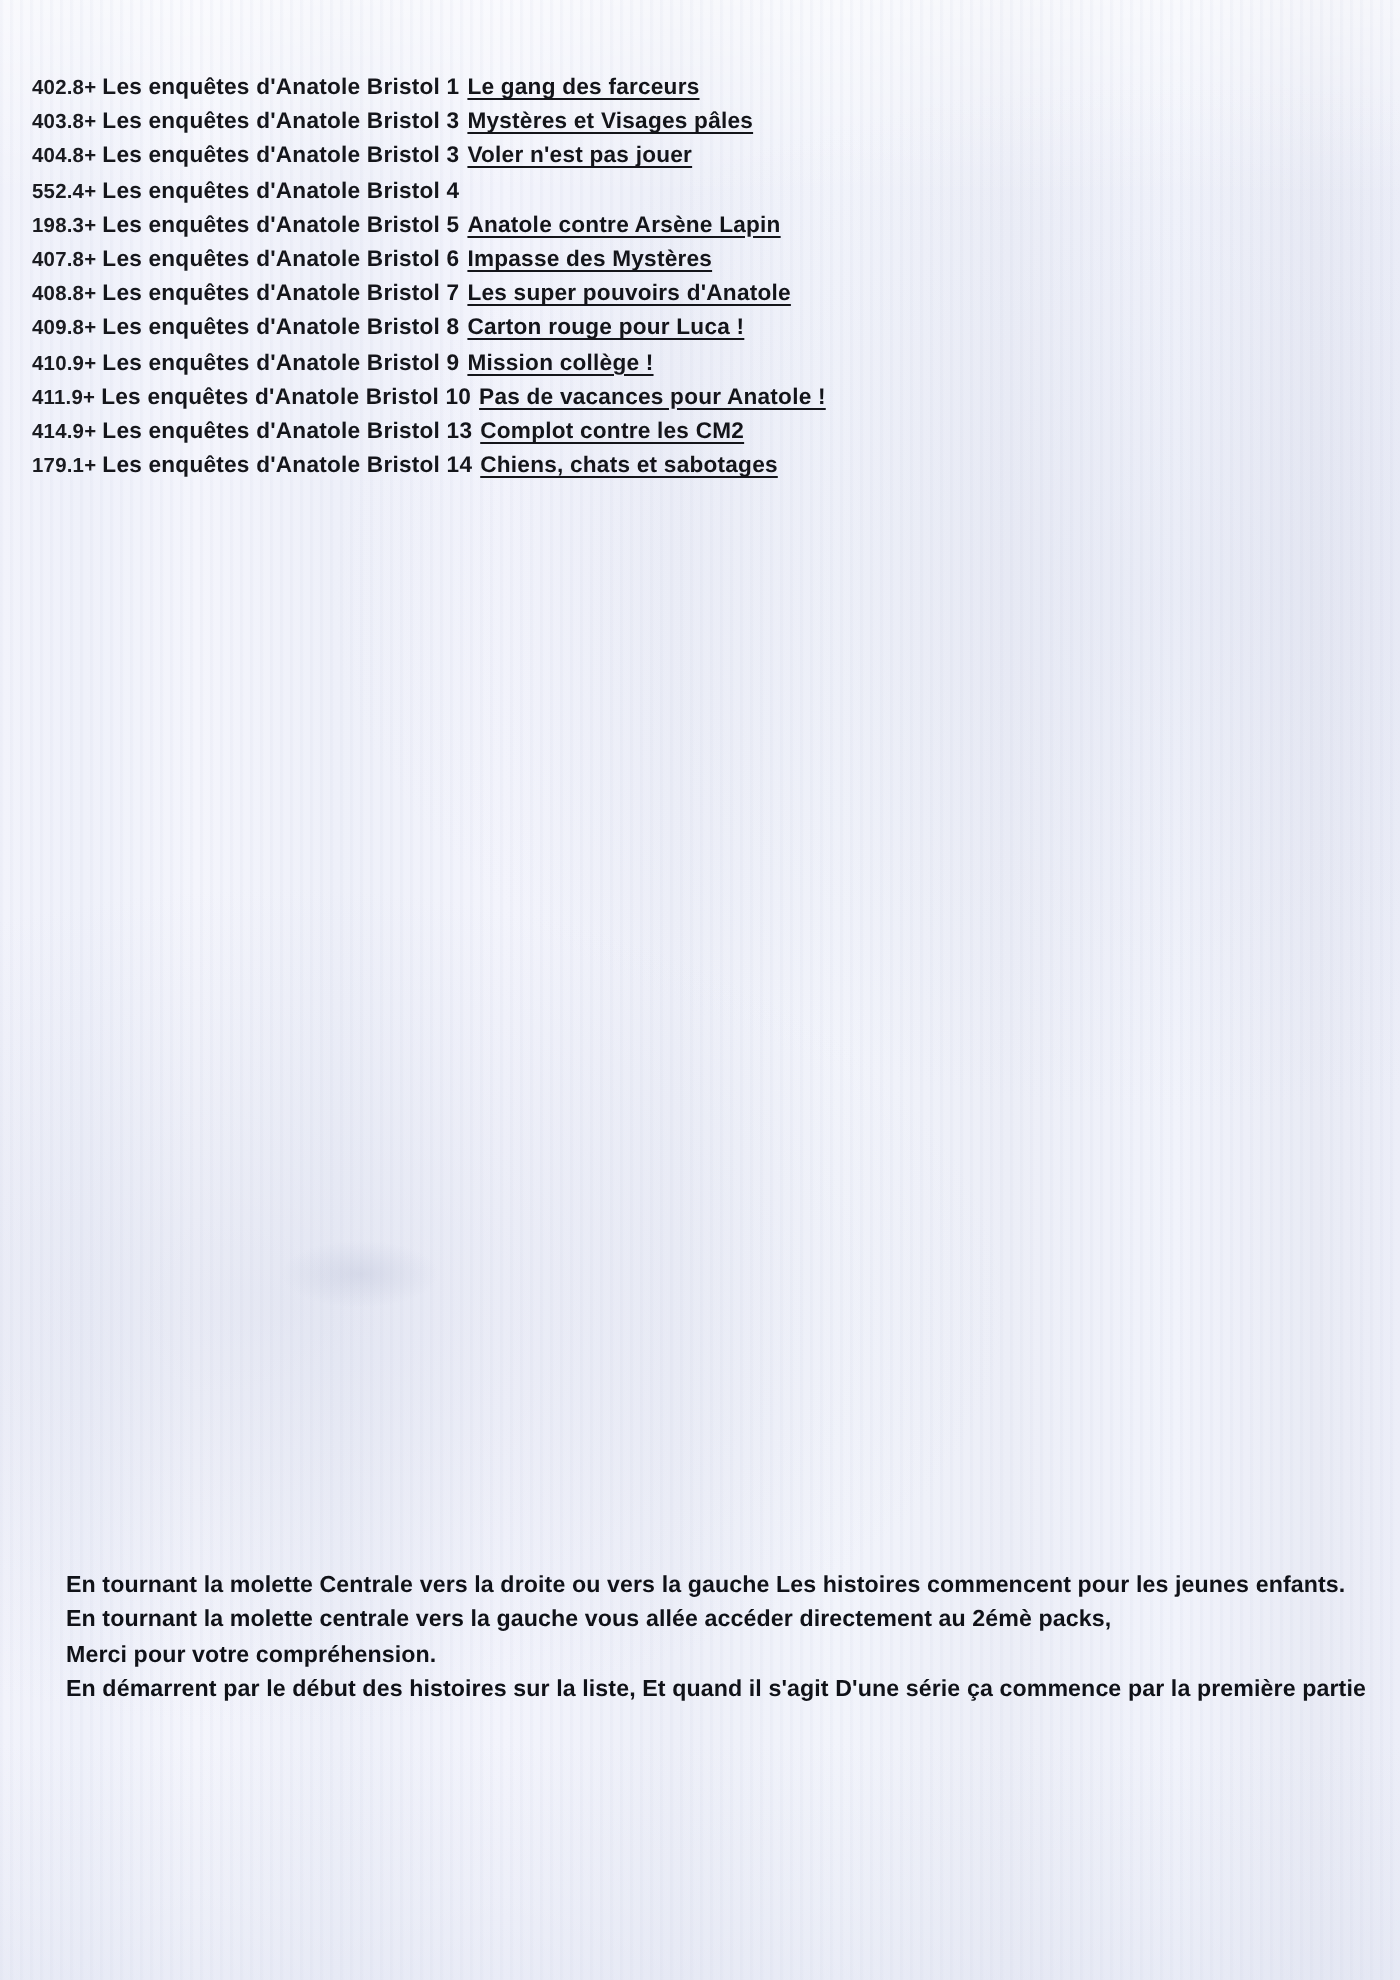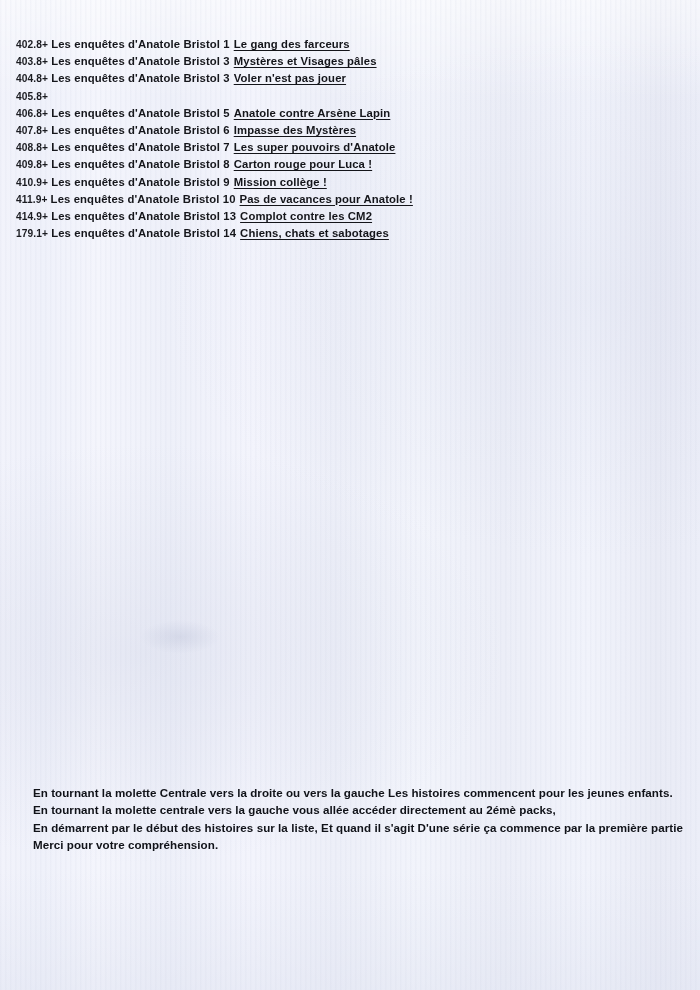--- a/index.html
+++ b/index.html
@@ -145,25 +145,26 @@
         <span class="book-title">Mystères et Visages pâles</span>
       </div>
 
       <div class="book-row">
         <span class="book-code">404.8+</span>
         <span class="book-series">Les enquêtes d'Anatole Bristol 3</span>
         <span class="book-title">Voler n'est pas jouer</span>
       </div>
 
       <div class="book-row">
-        <span class="book-code">405.8+</span>
-      </div>
-
-      <div class="book-row">
-        <span class="book-code">406.8+</span>
+        <span class="book-code">552.4+</span>
+        <span class="book-series">Les enquêtes d'Anatole Bristol 4</span>
+      </div>
+
+      <div class="book-row">
+        <span class="book-code">198.3+</span>
         <span class="book-series">Les enquêtes d'Anatole Bristol 5</span>
         <span class="book-title">Anatole contre Arsène Lapin</span>
       </div>
 
       <div class="book-row">
         <span class="book-code">407.8+</span>
         <span class="book-series">Les enquêtes d'Anatole Bristol 6</span>
         <span class="book-title">Impasse des Mystères</span>
       </div>
 
@@ -203,17 +204,17 @@
         <span class="book-code">179.1+</span>
         <span class="book-series">Les enquêtes d'Anatole Bristol 14</span>
         <span class="book-title">Chiens, chats et sabotages</span>
       </div>
 
     </div>
 
     <div class="note">
       <div class="note-line">En tournant la molette Centrale vers la droite ou vers la gauche Les histoires commencent pour les jeunes enfants.</div>
       <div class="note-line">En tournant la molette centrale vers la gauche vous allée accéder directement au 2émè packs,</div>
+      <div class="note-line">Merci pour votre compréhension.</div>
       <div class="note-line">En démarrent par le début des histoires sur la liste, Et quand il s'agit D'une série ça commence par la première partie</div>
-      <div class="note-line">Merci pour votre compréhension.</div>
     </div>
   </div>
 </div>
 
 </body></html>

